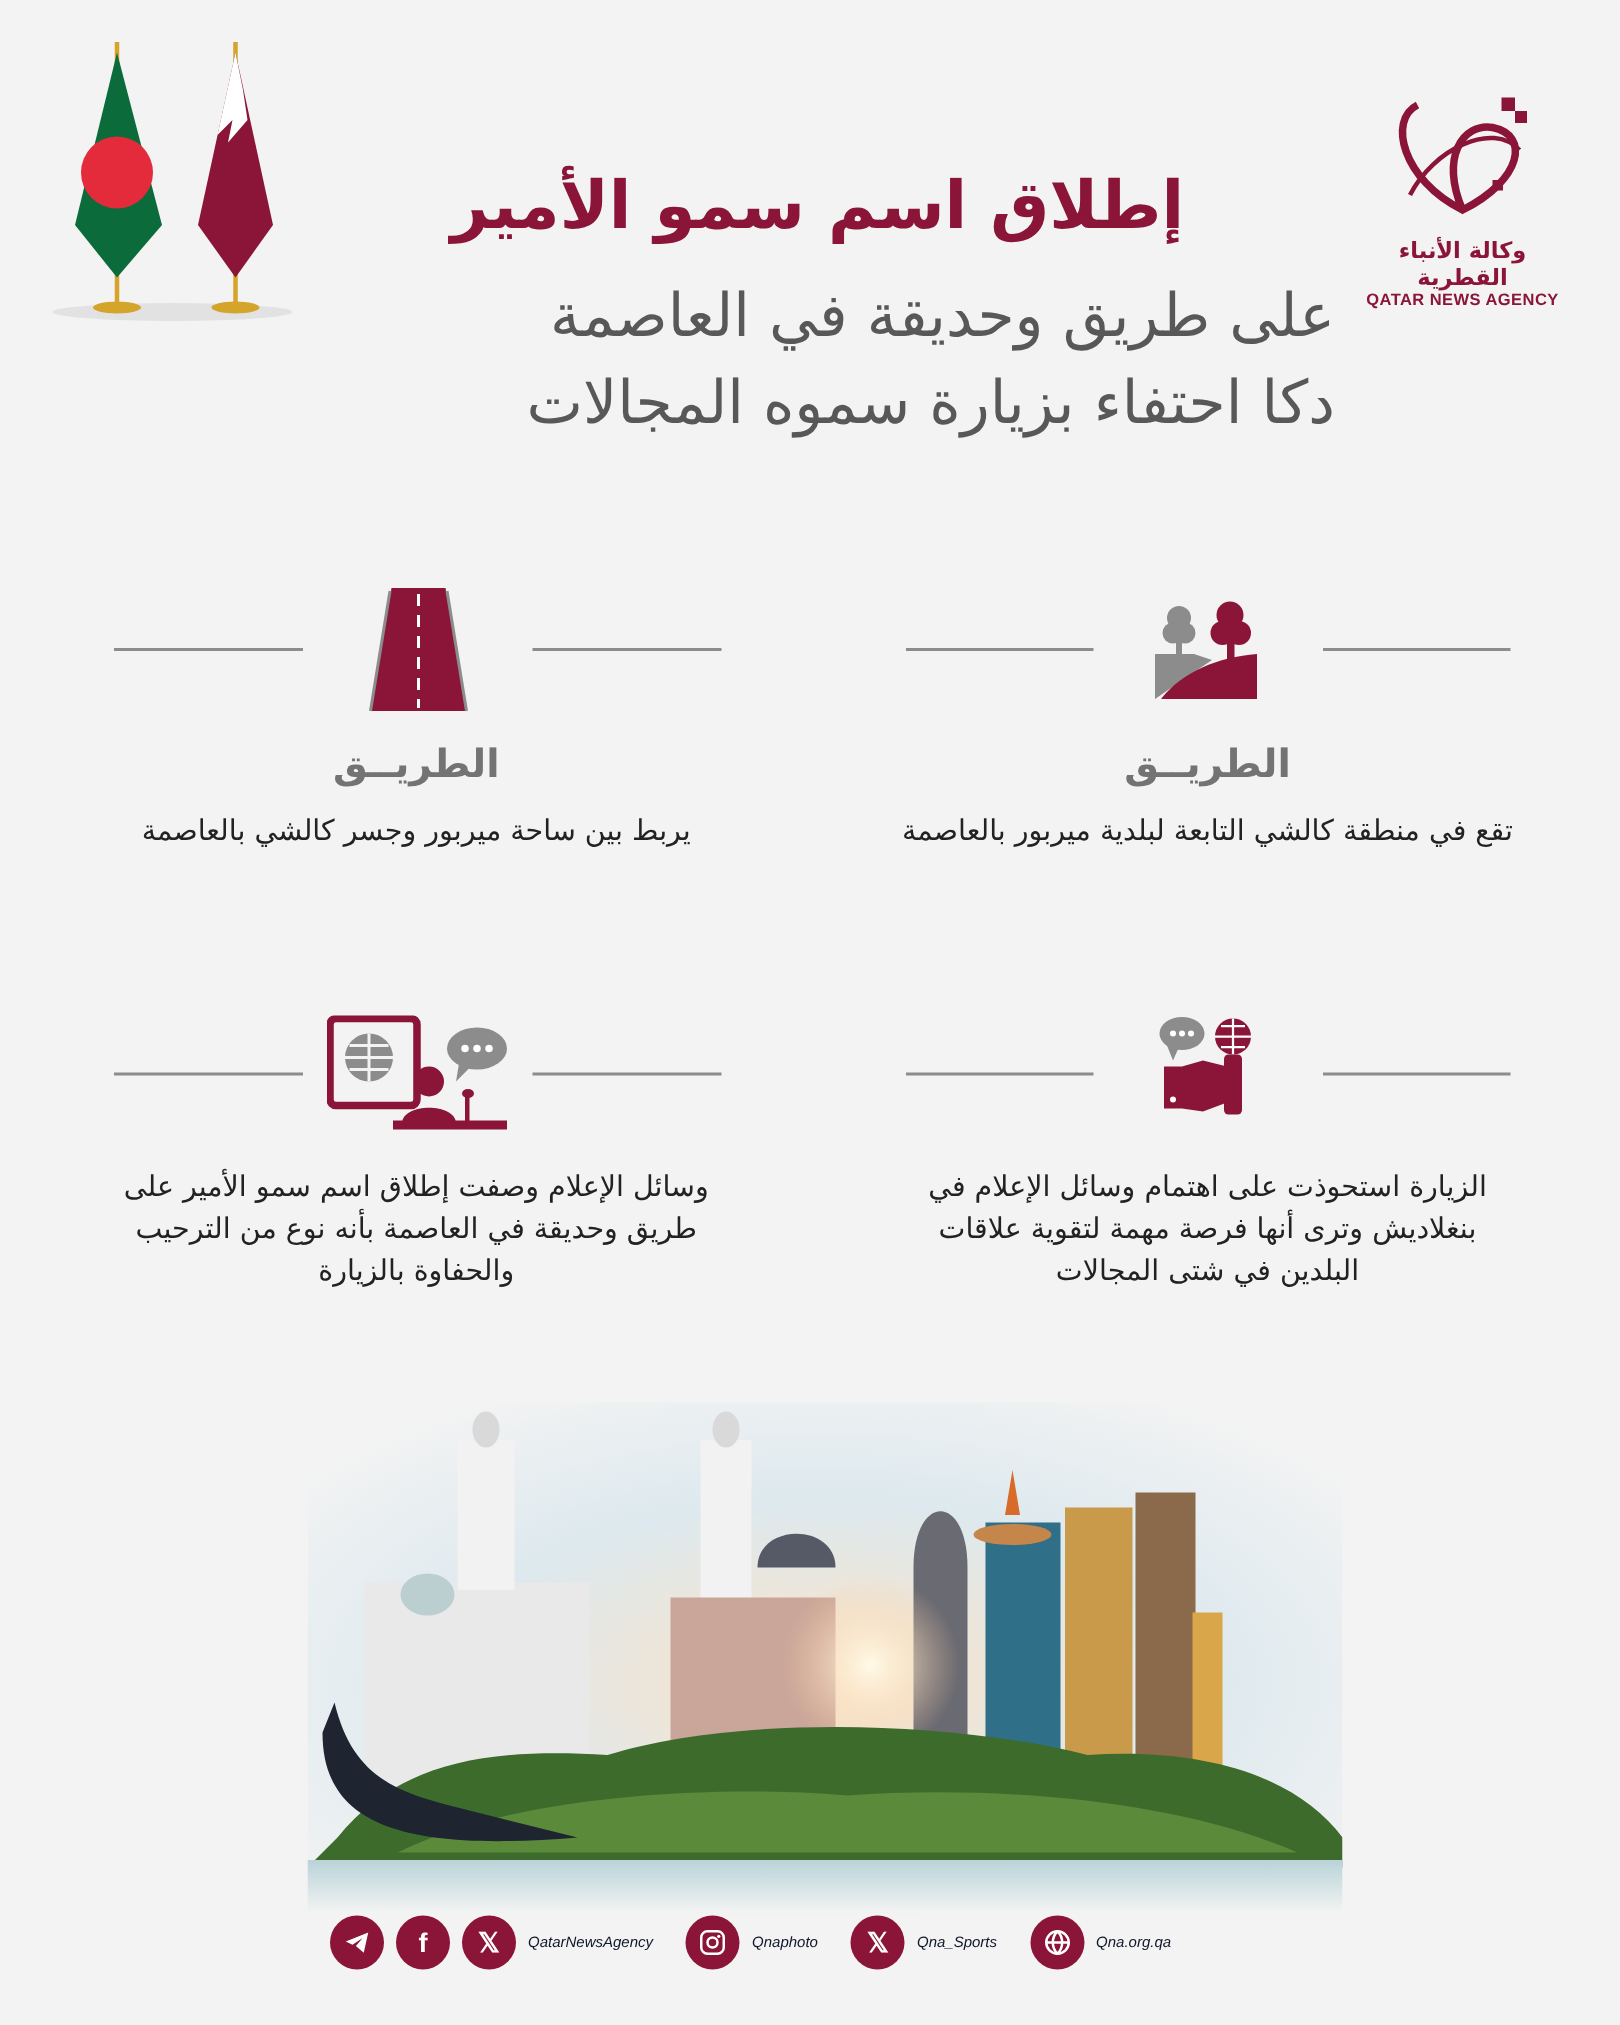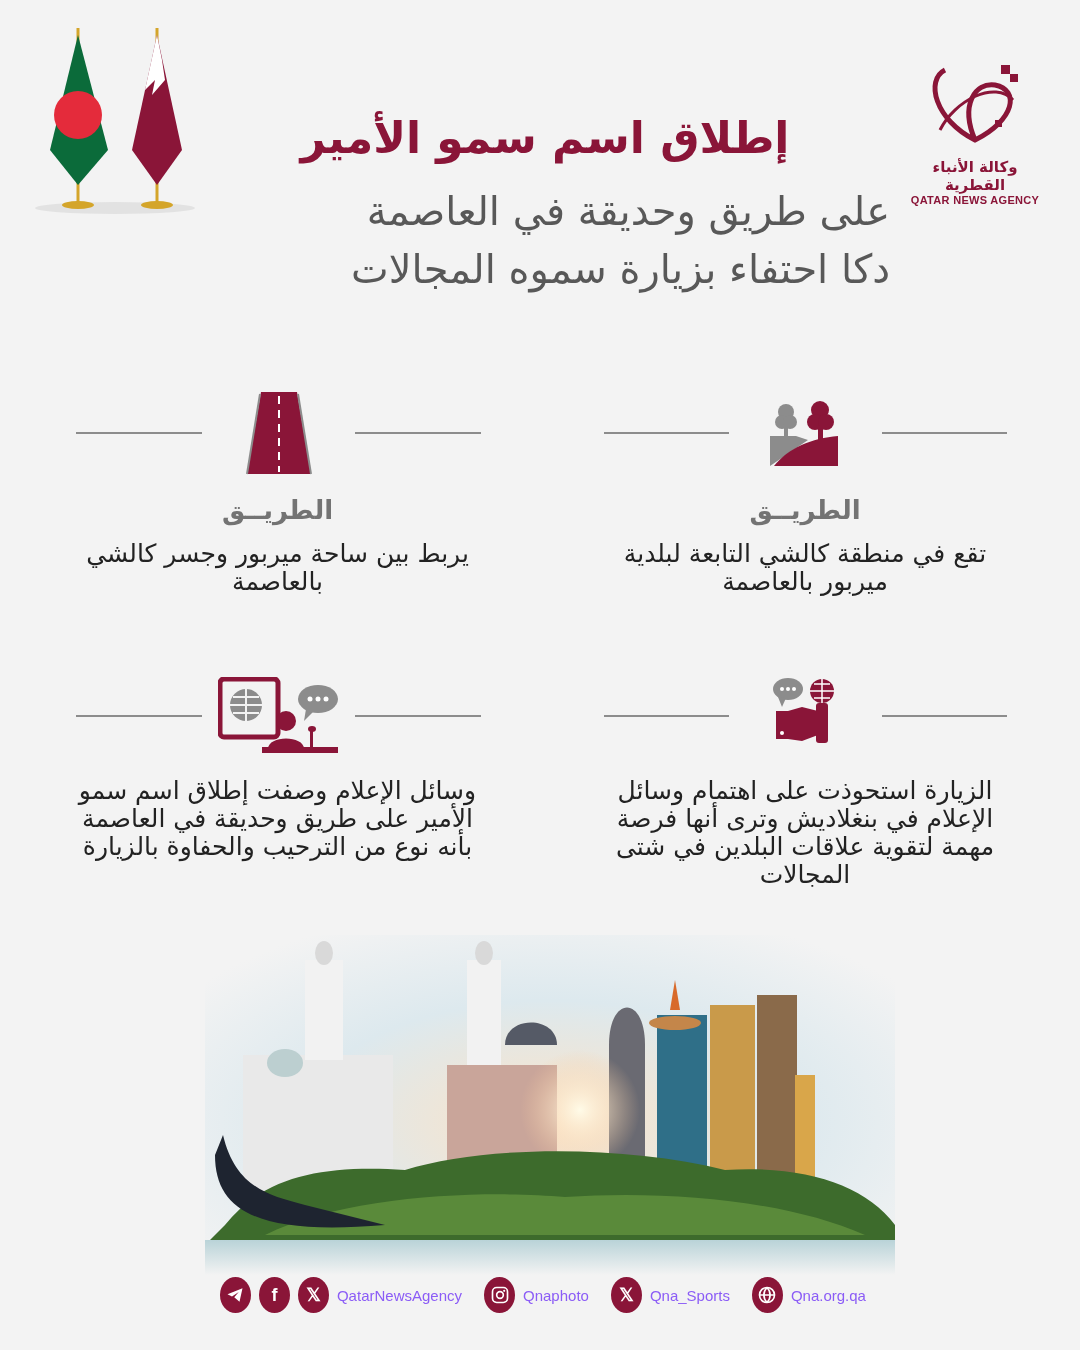--- a/index.html
+++ b/index.html
@@ -5,24 +5,24 @@
   html,body{margin:0;padding:0;}
   body{width:1080px;height:1350px;background:#f3f3f3;position:relative;overflow:hidden;font-family:"DejaVu Sans",sans-serif;}
   .abs{position:absolute;}
   .title{top:112px;left:200px;width:690px;text-align:center;direction:rtl;font-weight:bold;font-size:44px;color:#8a1538;}
   .subtitle{left:200px;width:690px;text-align:right;direction:rtl;font-size:40px;color:#585858;}
   .logo{top:60px;left:900px;width:150px;text-align:center;}
   .logo-ar{font-size:15px;color:#8a1538;direction:rtl;font-weight:bold;margin-top:4px;}
   .logo-en{font-size:11px;color:#8a1538;font-weight:bold;font-family:Liberation Sans, sans-serif;letter-spacing:0.3px;}
   .divider{height:2px;background:#8c8c8c;}
   .sec-title{text-align:center;direction:rtl;font-weight:bold;font-size:26px;color:#737373;}
-  .sec-body{text-align:center;direction:rtl;font-size:25px;color:#222;line-height:28px;}
+  .sec-body{text-align:center;direction:rtl;font-size:19px;color:#222;line-height:28px;}
   .footer-bar{top:1268px;left:220px;width:660px;height:54px;display:flex;align-items:center;gap:8px;font-family:"Liberation Sans",sans-serif;}
   .soc{width:36px;height:36px;border-radius:50%;background:#8a1538;display:flex;align-items:center;justify-content:center;color:#fff;font-size:18px;font-weight:bold;}
-  .soc-label{color:#8b5cf6;font-size:15px;margin-right:14px;}
+  .soc-label{color:#0f172a;font-size:10px;margin-right:14px;font-style:italic;}
   .scene{top:935px;left:205px;width:690px;height:340px;}
 </style>
 </head>
 <body>
 
 <div class="abs" style="top:20px;left:30px;width:170px;height:200px;">
   <svg width="170" height="200" viewBox="0 0 170 200">
     <ellipse cx="85" cy="188" rx="80" ry="6" fill="#e2e2e2"></ellipse>
 
     <line x1="48" y1="8" x2="48" y2="185" stroke="#d4a52a" stroke-width="3"></line>

